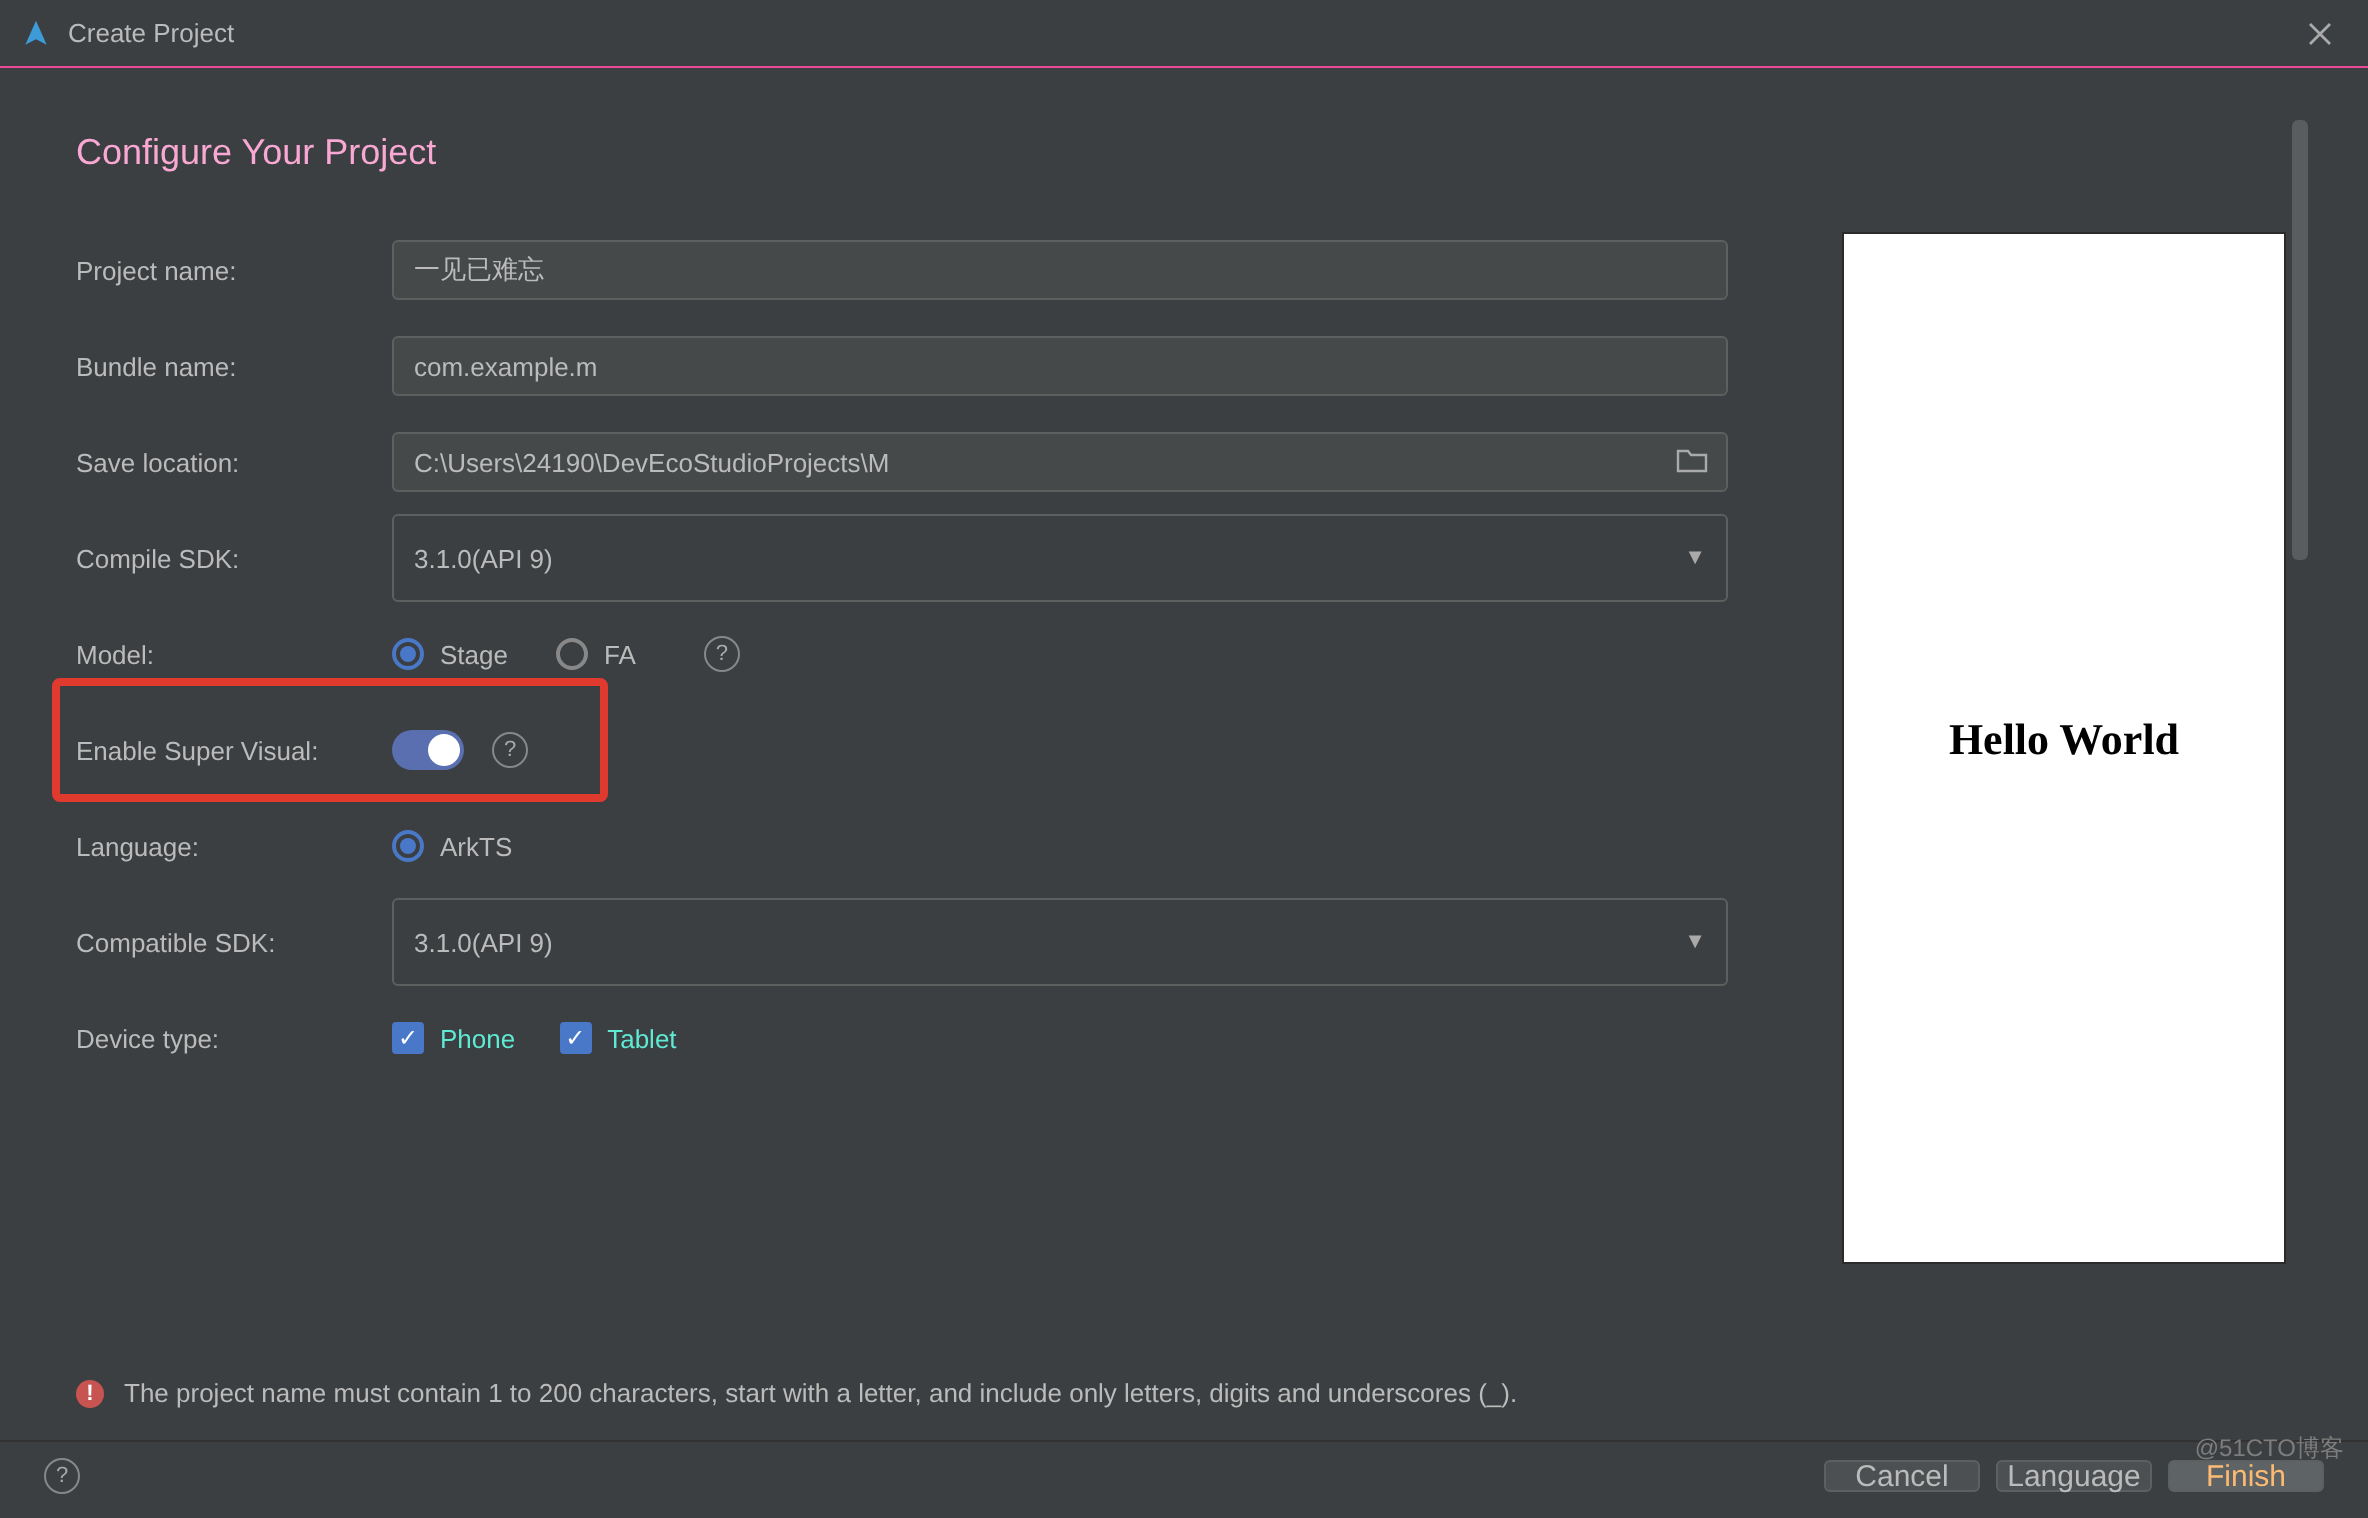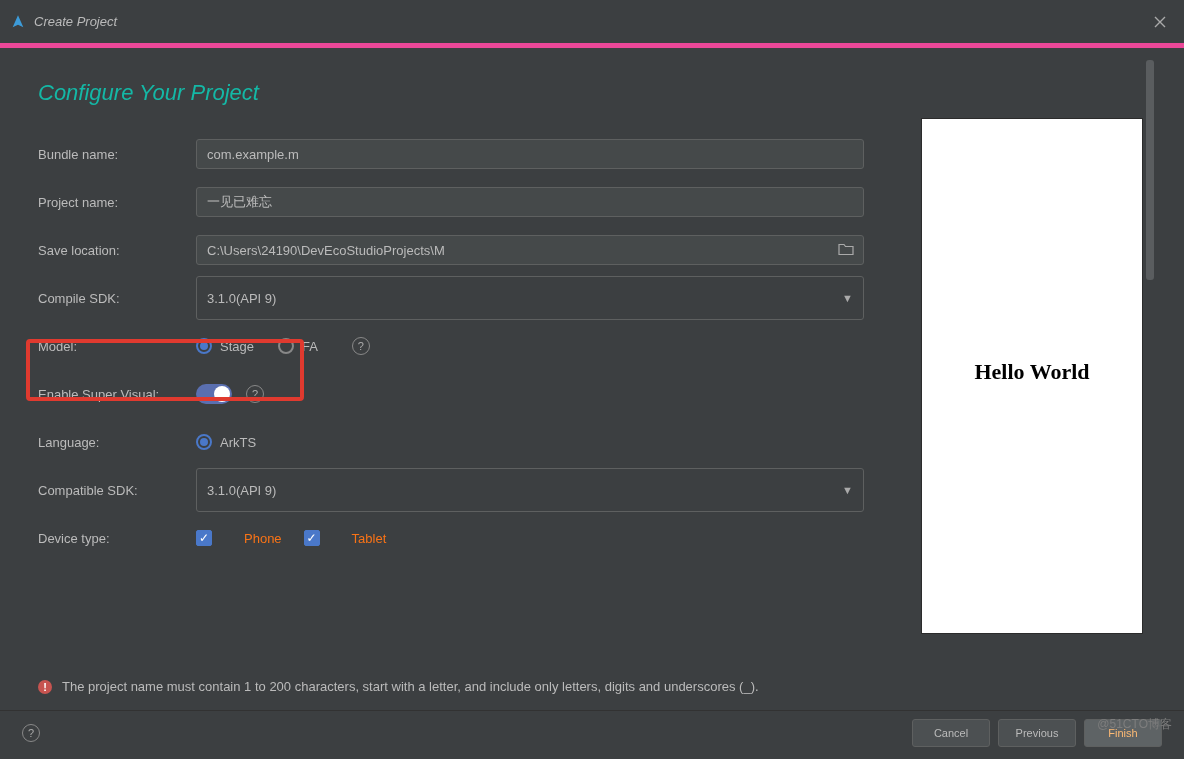--- a/index.html
+++ b/index.html
@@ -15,52 +15,50 @@
   }
   .dialog {
     position: absolute;
     left: 0; top: 0; right: 0; bottom: 0;
     background: #3c3f41;
     display: flex;
     flex-direction: column;
   }
   
   .titlebar {
-    height: 48px;
+    height: 34px;
     display: flex;
     align-items: center;
     padding: 0 10px;
-    border-bottom: 5px solid #ec4899;
-    color: #bbbbbb;
-    font-style: italic;
+    border-bottom: 1px solid #ec4899;
+    color: #bbbbbb;
   }
   .titlebar .logo {
     width: 16px; height: 16px; margin-right: 8px;
     display: flex; align-items: center; justify-content: center;
   }
   .titlebar .title { flex: 1; font-size: 13px; }
   .titlebar .close {
     width: 28px; height: 28px; display:flex;align-items:center;justify-content:center;
     color:#aaa; cursor:pointer; font-size: 16px;
   }
   
   .body-area {
     flex: 1;
     display: flex;
     padding: 24px 30px 0 38px;
     gap: 30px;
     overflow: hidden;
   }
   .form-area { flex: 1; display:flex; flex-direction:column; }
   .page-heading {
-    color: #14b8a6;
-    font-size: 22px;
+    color: #f9a8d4;
+    font-size: 18px;
     font-weight: 500;
     margin: 8px 0 24px 0;
-    font-style: italic;
   }
   .row {
     display: flex;
     align-items: center;
     min-height: 48px;
   }
   .label {
     width: 158px;
     color: #bbbbbb;
     font-size: 13px;
@@ -121,21 +119,21 @@
     content:"";position:absolute;right:2px;top:2px;width:16px;height:16px;
     border-radius:50%;background:#fff;
   }
   .checkbox {
     width:16px;height:16px;border:1px solid #888;border-radius:2px;
     display:inline-flex;align-items:center;justify-content:center;
     margin-right:8px;cursor:pointer;
   }
   .checkbox.checked { background:#4a78c9;border-color:#4a78c9;color:#fff;font-size:12px;}
   .checkbox.checked::after{content:"✓";line-height:1;}
-  .chk-label { margin-right: 22px; color:#f97316; cursor:pointer;margin-left:24px;}
+  .chk-label { margin-right: 22px; color:#5eead4; cursor:pointer;}
   .location-wrap .folder-icon{
     position:absolute; right:10px; top:50%; transform:translateY(-50%);
     color:#aaa; cursor:pointer;
   }
   .highlight-box {
     position:absolute;
     border: 4px solid #e03a2f;
     border-radius: 4px;
     pointer-events:none;
     z-index: 5;
@@ -174,24 +172,24 @@
     width:14px;height:14px;border-radius:50%;background:#c75450;
     display:flex;align-items:center;justify-content:center;color:#fff;font-size:11px;font-weight:700;
   }
   .footer .left-icon{
     width:18px;height:18px;border-radius:50%;border:1px solid #888;
     display:inline-flex;align-items:center;justify-content:center;
     font-size:11px;color:#aaa;cursor:pointer;
   }
   .footer .spacer{flex:1;}
   .btn {
-    min-width: 78px; height: 28px; border:1px solid #5e6060;
+    min-width: 78px; height: 16px; border:1px solid #5e6060;
     background:#4c5052;color:#bbb;border-radius:3px;
     margin-left:8px;cursor:pointer;
-    display:flex;align-items:center;justify-content:center;font-size:11px;
+    display:flex;align-items:center;justify-content:center;font-size:15px;
   }
   .btn.disabled {
     background:#5e6365;color:#fdba74;cursor:default;
   }
   .watermark {
     position:absolute;right:12px;bottom:26px;font-size:12px;color:#7d7d7d;
   }
   .chevron-down{font-size:11px;color:#aaa;}
 </style>
 </head>
@@ -211,30 +209,30 @@
           <path stroke="#aaa" stroke-width="1.4" d="M1 1 L11 11 M11 1 L1 11"></path>
         </svg>
     </span>
   </div>
 
   <div class="body-area">
     <div class="form-area">
       <div class="page-heading">Configure Your Project</div>
 
       <div class="row">
+        <div class="label">Project name:</div>
+        <div class="field">
+          <input class="text-input" value="一见已难忘" style="">
+        </div>
+      </div>
+
+      <div class="row">
         <div class="label">Bundle name:</div>
         <div class="field">
           <input class="text-input" value="com.example.m" style="">
-        </div>
-      </div>
-
-      <div class="row">
-        <div class="label">Project name:</div>
-        <div class="field">
-          <input class="text-input" value="一见已难忘" style="">
         </div>
       </div>
 
       <div class="row">
         <div class="label">Save location:</div>
         <div class="field location-wrap">
           <input class="text-input" style="padding-right: 32px;" value="C:\Users\24190\DevEcoStudioProjects\M">
           <span class="folder-icon">
             <svg width="16" height="14" viewBox="0 0 16 14">
                 <path fill="none" stroke="#aaa" stroke-width="1.2" d="M1 3 h5 l1.5 2 H15 v8 H1 Z"></path>
@@ -319,21 +317,21 @@
     <span>The project name must contain 1 to 200 characters, start with a letter, and include only letters, digits and underscores (_).</span>
   </div>
 
   <div class="footer">
     <span class="left-icon">?</span>
     <span class="spacer"></span>
     <div class="btn">
         <span>Cancel</span>
       </div>
     <div class="btn">
-        <span>Previous</span>
+        <span>Language</span>
       </div>
     <div class="btn disabled">
         <span>Finish</span>
       </div>
   </div>
 
   <div class="highlight-box" id="hl" style="left: 26px; top: 339px; width: 278px; height: 62px;"></div>
 
   <div class="watermark">@51CTO博客</div>
 </div>

